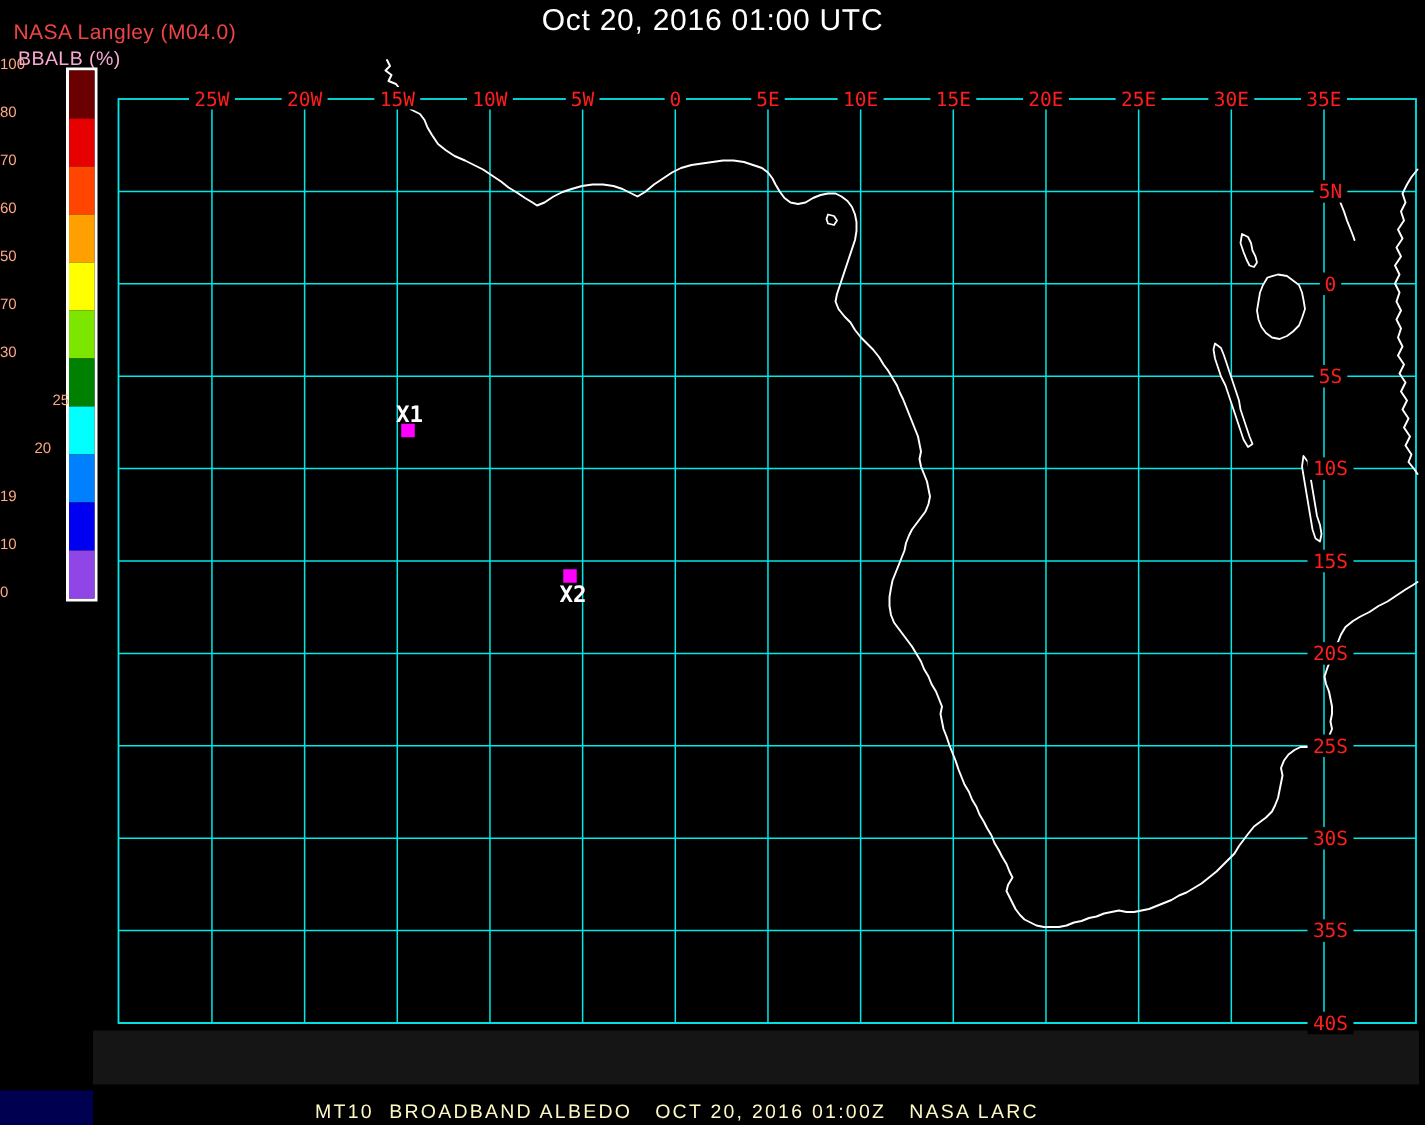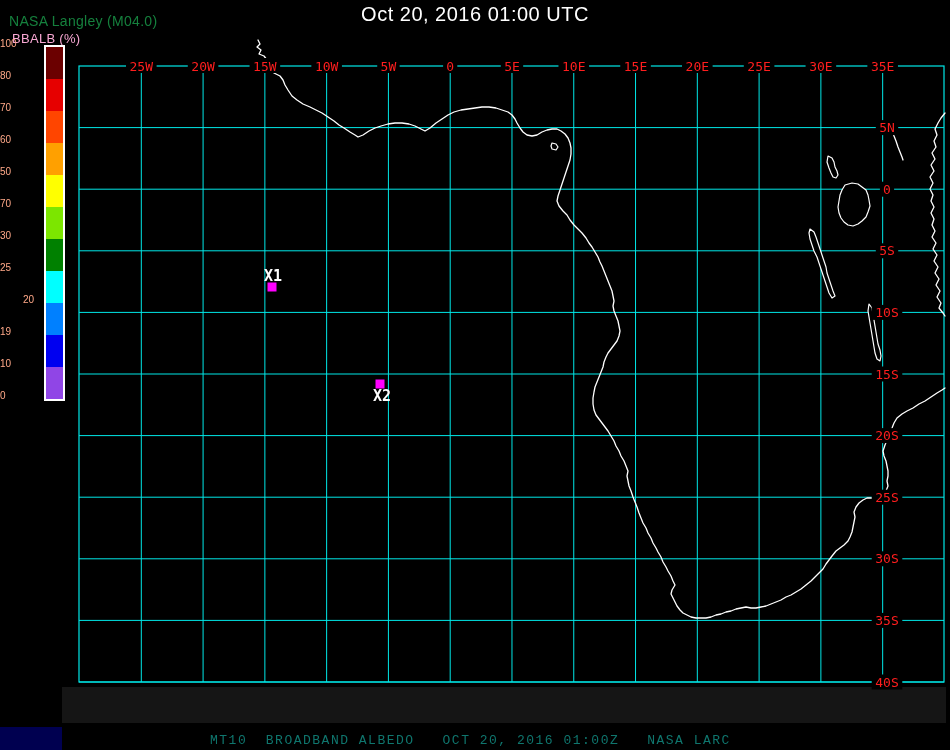--- a/index.html
+++ b/index.html
@@ -1,32 +1,32 @@
 <!DOCTYPE html>
 <html><head>
 <meta charset="utf-8">
 <style>
   html,body{margin:0;padding:0;background:#000;}
   .page{position:relative;width:950px;height:750px;background:#000;overflow:hidden;
         font-family:"Liberation Sans",sans-serif;}
   .title-block{position:absolute;left:0;top:2px;width:950px;text-align:center;color:#fff;}
   .title-line1{font-size:17px;letter-spacing:1.5px;color:#fff;}
   .title-line2{font-size:20px;letter-spacing:0.5px;color:#fff;margin-top:1px;}
-  .hdr1{position:absolute;left:9px;top:13px;font-size:14px;color:#15803d;letter-spacing:0.3px;}
+  .hdr1{position:absolute;left:9px;top:13px;font-size:14px;color:#ef4444;letter-spacing:0.3px;}
   .hdr2{position:absolute;left:12px;top:31px;font-size:13px;color:#f9a8d4;letter-spacing:0.3px;}
   .colorbar{position:absolute;left:44px;top:45px;width:17px;height:352px;border:2px solid #fff;}
   .colorbar .seg{width:100%;height:32px;}
   .cbticks{position:absolute;left:0;top:0;width:41px;height:420px;}
   .cbticks .tick{position:absolute;left:0;width:41px;font-size:10px;
                  color:#FFA888;font-family:"Liberation Sans",sans-serif;}
   .mapsvg{position:absolute;left:0;top:0;}
   .gray-strip{position:absolute;left:62px;top:687px;width:884px;height:36px;background:#151515;}
   .navy-strip{position:absolute;left:0px;top:727px;width:62px;height:23px;background:#000050;}
-  .footer{position:absolute;left:210px;top:733px;color:#0f766e;font-size:13px;
-          font-family:Liberation Mono, monospace;letter-spacing:1.5px;white-space:pre;text-align:right;}
+  .footer{position:absolute;left:210px;top:733px;color:#fef9c3;font-size:13px;
+          font-family:Liberation Sans, sans-serif;letter-spacing:1.5px;white-space:pre;text-align:right;}
 </style>
 </head>
 <body>
 
 <div class="page">
 
   <div class="title-block">
     <div class="title-line2">Oct 20, 2016 01:00 UTC</div>
   </div>
 
@@ -47,21 +47,21 @@
       <div class="seg" style="background: rgb(144, 69, 230);"></div>
     </div>
   <div class="cbticks" id="cbticks">
       <div class="tick" style="top: 38px;">100</div>
       <div class="tick" style="top: 70px;">80</div>
       <div class="tick" style="top: 102px;">70</div>
       <div class="tick" style="top: 134px;">60</div>
       <div class="tick" style="top: 166px;">50</div>
       <div class="tick" style="top: 198px;">70</div>
       <div class="tick" style="top: 230px;">30</div>
-      <div class="tick" style="top: 262px;">25</div>
+      <div class="tick" style="top: 262px; padding-left: 35px;">25</div>
       <div class="tick" style="top: 294px; margin-left: 23px;">20</div>
       <div class="tick" style="top: 326px;">19</div>
       <div class="tick" style="top: 358px;">10</div>
       <div class="tick" style="top: 390px;">0</div>
     </div>
 
   <div class="gray-strip"></div>
   <div class="navy-strip"></div>
 
   <svg class="mapsvg" id="mapsvg" width="950" height="750" viewBox="0 0 950 750">

